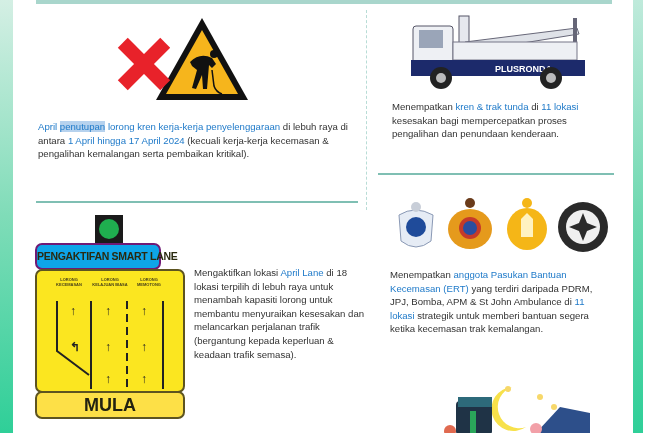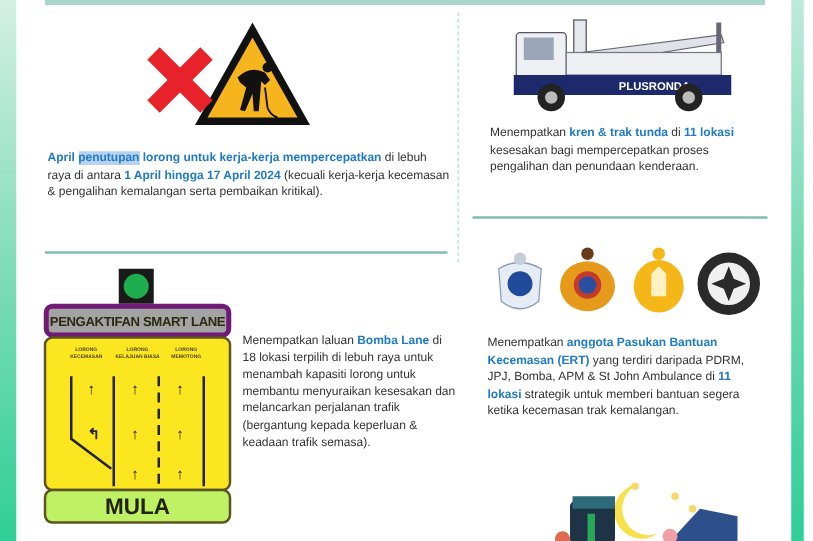--- a/index.html
+++ b/index.html
@@ -25,21 +25,21 @@
     .hrule-left {
       position: absolute; left: 36px; top: 201px; width: 322px; height: 2px; background: #7fbfb3;
     }
     .hrule-right {
       position: absolute; left: 378px; top: 173px; width: 236px; height: 2px; background: #7fbfb3;
     }
 
     .para {
       position: absolute; font-size: 9.6px; line-height: 13.6px; color: #333333;
     }
-    .para .hl { color: #1f7ac9; font-weight: bold; }
+    .para .hl { color: #1f7ac9; font-weight: normal; }
     .para .sel { background: #b6d2ee; }
 
     #p1 { left: 38px; top: 120px; width: 322px; }
     #p2 { left: 392px; top: 100px; width: 220px; }
     #p3 { left: 194px; top: 266px; width: 172px; }
     #p4 { left: 390px; top: 268px; width: 218px; }
 
     
     .construction { position: absolute; left: 110px; top: 14px; width: 140px; height: 96px; }
 
@@ -49,36 +49,36 @@
     
     .sign { position: absolute; left: 35px; top: 215px; width: 150px; height: 205px; }
     .sign .light {
       position: absolute; left: 60px; top: 0; width: 28px; height: 28px; background: #1a1a1a;
     }
     .sign .light::after {
       content: ""; position: absolute; left: 4px; top: 4px; width: 20px; height: 20px; border-radius: 50%;
       background: #1fae4f;
     }
     .sign .title-box {
-      position: absolute; left: 0; top: 28px; width: 150px; height: 27px;
-      background: #a3a3a3; border: 4px solid #701a75; border-radius: 7px;
+      position: absolute; left: 0; top: 28px; width: 126px; height: 27px;
+      background: #0ea5e9; border: 2px solid #701a75; border-radius: 7px;
       font-weight: bold; font-size: 10.5px; line-height: 23px; text-align: center; color: #2a2a10;
       letter-spacing: -0.3px; white-space: nowrap;
     }
     .sign .body-box {
       position: absolute; left: 0; top: 54px; width: 150px; height: 124px;
       background: #fbe620; border: 2px solid #5d5420; border-radius: 7px;
     }
     .sign .lane-label {
       position: absolute; top: 6px; width: 40px; font-size: 4px; line-height: 5px; text-align: center;
       color: #4a4318; font-weight: bold;
     }
     .sign .mula-box {
       position: absolute; left: 0; top: 176px; width: 150px; height: 28px;
-      background: #bef264; border: 2px solid #5d5420; border-radius: 7px;
+      background: #fde047; border: 2px solid #5d5420; border-radius: 7px;
       font-weight: bold; font-size: 18px; line-height: 24px; text-align: center; color: #222211;
     }
 
     .badges { position: absolute; left: 393px; top: 195px; width: 220px; height: 60px; }
 
     .illustration { position: absolute; left: 440px; top: 383px; width: 160px; height: 50px; }
   </style>
 </head>
 <body>
 
@@ -96,21 +96,21 @@
     <path d="M80,48 q10,-10 22,-4 l4,6 l-4,4 l-3,-3 l-2,24 l-4,0 l-1,-14 l-6,14 l-4,-1 l5,-18 l-5,-4 z" fill="#111"></path>
     <circle cx="104" cy="40" r="4" fill="#111"></circle>
     <path d="M102,56 l2,16 q2,6 8,8" stroke="#111" stroke-width="1.5" fill="none"></path>
     <g transform="translate(34,50) rotate(45)">
       <rect x="-30" y="-7" width="60" height="14" fill="#e8222a"></rect>
       <rect x="-7" y="-30" width="14" height="60" fill="#e8222a"></rect>
     </g>
   </svg>
 </div>
 <p class="para" id="p1">
-  <span class="hl">April </span><span class="hl sel">penutupan</span><span class="hl"> lorong untuk kerja-kerja mempercepatkan</span>
+  <span class="hl">April </span><span class="hl sel">penutupan</span><span class="hl"> lorong kren kerja-kerja penyelenggaraan</span>
   <span>di lebuh raya di antara </span><span class="hl">1 April hingga 17 April 2024</span><span> (kecuali kerja-kerja kecemasan &amp; pengalihan kemalangan serta pembaikan kritikal).</span>
 </p>
 
 <div class="truck">
   <svg width="188" height="80" viewBox="0 0 188 80">
     <rect x="8" y="14" width="40" height="40" rx="3" fill="#eef0f4" stroke="#556" stroke-width="1"></rect>
     <rect x="14" y="18" width="24" height="18" fill="#9aa5b8"></rect>
     <rect x="54" y="4" width="10" height="30" fill="#e6e8ee" stroke="#556"></rect>
     <polygon points="60,30 172,16 174,22 62,40" fill="#dfe2e8" stroke="#667"></polygon>
     <rect x="168" y="6" width="4" height="44" fill="#667"></rect>
@@ -149,21 +149,21 @@
           <text x="68" y="80">↑</text>
           <text x="104" y="80">↑</text>
         <text x="68" y="112">↑</text>
           <text x="104" y="112">↑</text>
       </g>
     </svg>
   </div>
   <div class="mula-box">MULA</div>
 </div>
 <p class="para" id="p3">
-  <span>Menempatkan laluan </span><span class="hl">Bomba Lane</span><span> di 18 lokasi terpilih di lebuh raya untuk menambah kapasiti lorong untuk membantu menyuraikan kesesakan dan melancarkan perjalanan trafik (bergantung kepada keperluan &amp; keadaan trafik semasa).</span>
+  <span>Mengaktifkan lokasi </span><span class="hl">April Lane</span><span> di 18 lokasi terpilih di lebuh raya untuk menambah kapasiti lorong untuk membantu menyuraikan kesesakan dan melancarkan perjalanan trafik (bergantung kepada keperluan &amp; keadaan trafik semasa).</span>
 </p>
 
 <div class="badges">
   <svg width="220" height="60" viewBox="0 0 220 60">
     <g>
       <path d="M6,20 q16,-10 34,0 l-2,26 q-15,12 -30,0 z" fill="#e6ecf5" stroke="#8a99b5"></path>
       <circle cx="23" cy="32" r="10" fill="#1f4b9a"></circle>
       <circle cx="23" cy="12" r="5" fill="#c8ced8"></circle>
     </g>
     <g>

